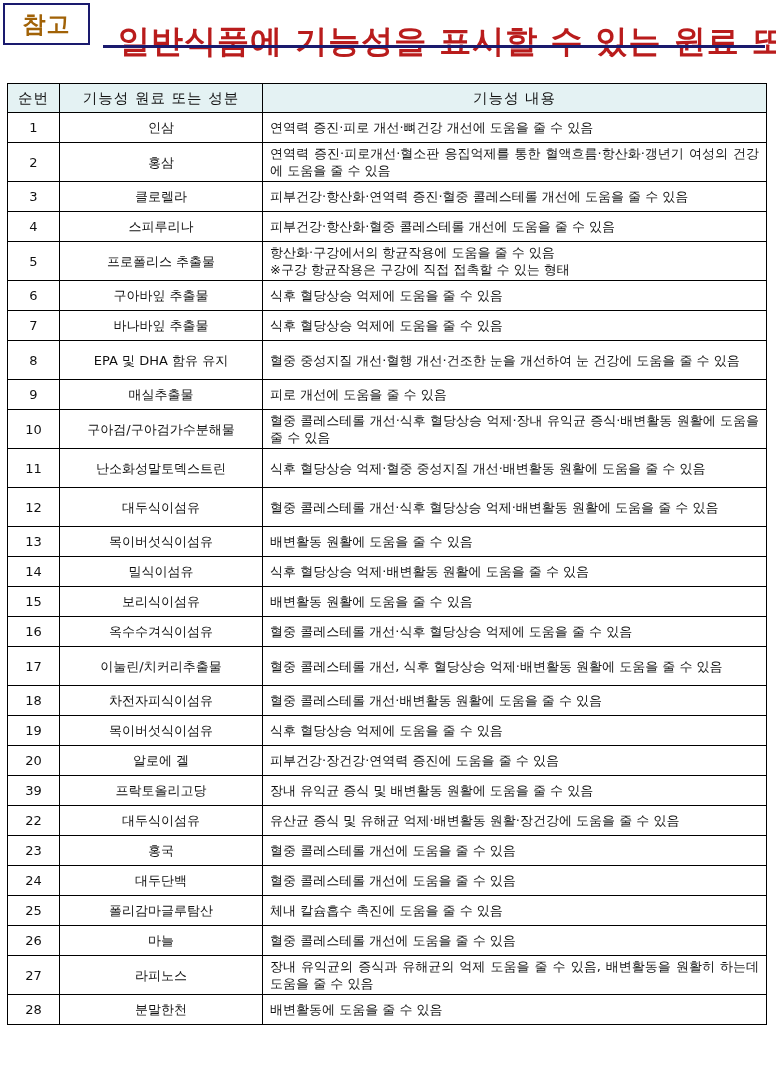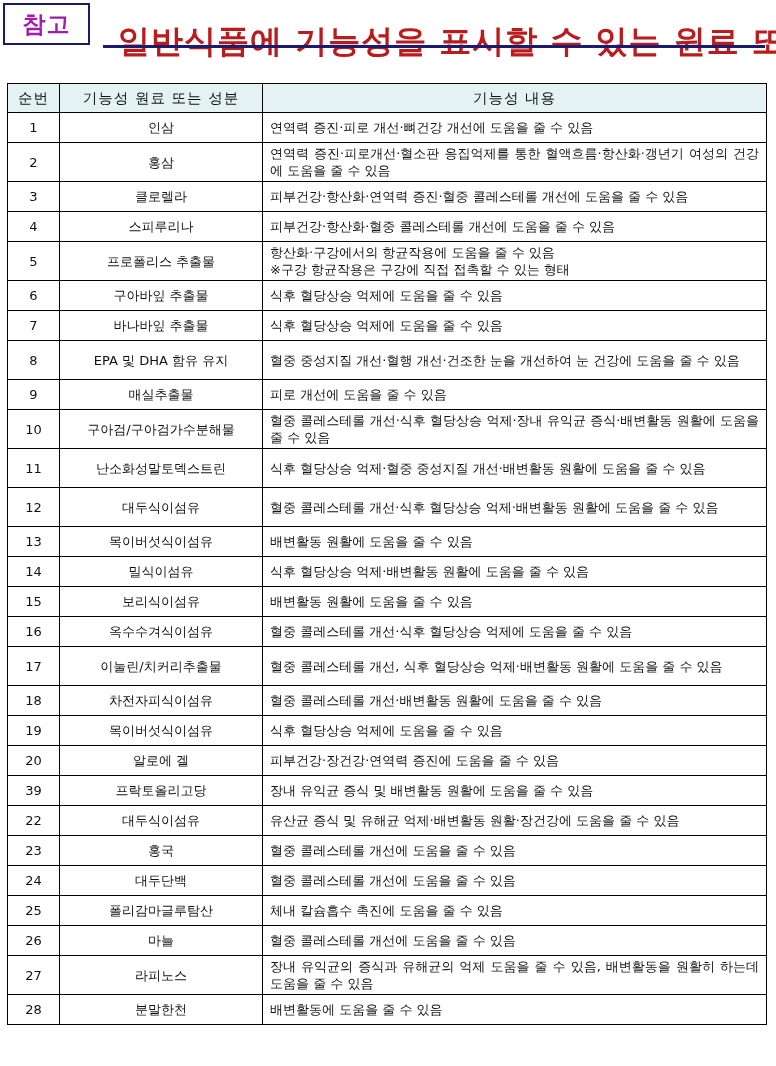--- a/index.html
+++ b/index.html
@@ -2,21 +2,21 @@
 <html><head>
 <meta charset="utf-8">
 <style>
   html, body { margin:0; padding:0; background:#ffffff; }
   body { width:776px; height:1066px; position:relative; overflow:hidden;
          font-family:"DejaVu Sans", "Liberation Sans", sans-serif; color:#111; }
   .title-bar { position:absolute; left:0; top:0; width:776px; height:52px; }
   .tag-box { position:absolute; left:3px; top:3px; width:87px; height:42px;
              border:2px solid #1a1a6e; box-sizing:border-box;
              display:flex; align-items:center; justify-content:center;
-             font-weight:bold; font-size:23px; color:#a21caf; letter-spacing:1px; }
+             font-weight:bold; font-size:23px; color:#a16207; letter-spacing:1px; }
   .title-text { position:absolute; left:118px; top:20px; font-weight:bold; font-size:32px;
                 color:#b91c1c; letter-spacing:1px; white-space:nowrap; }
   .title-line { position:absolute; left:103px; top:45px; width:662px; height:3px; background:#1a1a6e; }
 
   table.data { position:absolute; left:7px; top:83px; width:759px;
                border-collapse:collapse; table-layout:fixed; font-size:13px; }
   table.data th, table.data td { border:1px solid #000; padding:0 7px; vertical-align:middle; line-height:17px; }
   table.data th { background:#e4f2f3; font-weight:normal; font-size:14.5px; height:28px; letter-spacing:1px;margin-left:36px; }
   table.data td.no { text-align:center; }
   table.data td.name { text-align:center; }

